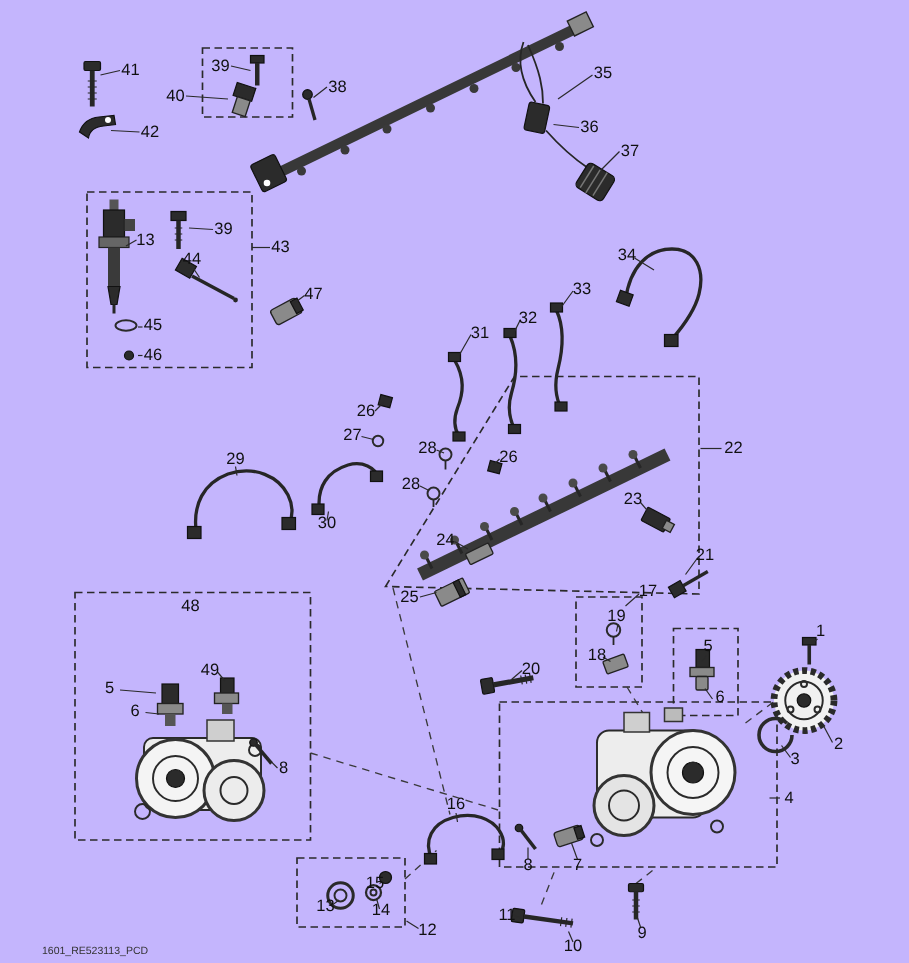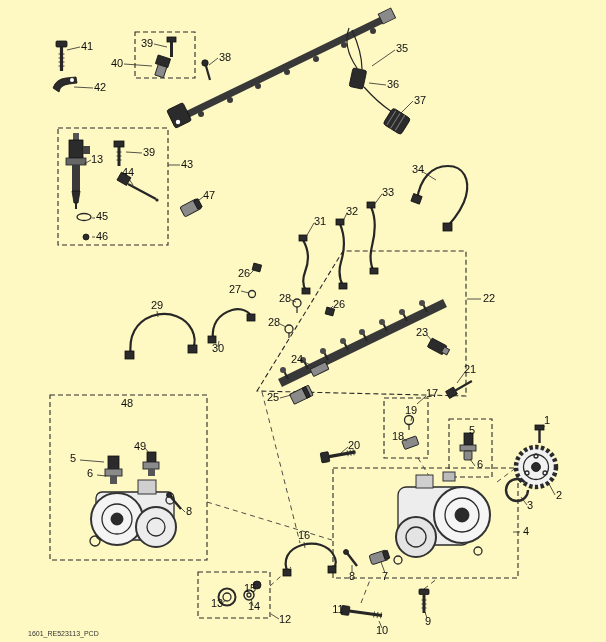--- a/index.html
+++ b/index.html
@@ -1,17 +1,17 @@
 <!DOCTYPE html>
 <html><head>
 <meta charset="utf-8">
 <style>
   html,body{margin:0;padding:0;background:#ffffff;}
   .stage{
-    position:relative;width:606px;height:642px;background:#fef9c3;overflow:hidden;
+    position:relative;width:606px;height:642px;background:#c4b5fd;overflow:hidden;
     font-family:"Liberation Sans", sans-serif;
   }
   svg{display:block;}
   .callout{font:11px "Liberation Sans", sans-serif;fill:#101010;}
   .caption{font:7px "Liberation Sans", sans-serif;fill:#333333;}
   .dashed-box{fill:none;stroke:#2a2a2a;stroke-width:1.1;stroke-dasharray:5 3;}
   .leader{stroke:#2a2a2a;stroke-width:0.8;}
   .dash-connect{stroke:#3a3a3a;stroke-width:0.9;stroke-dasharray:5 4;fill:none;}
   .tube{fill:none;stroke:#262626;stroke-width:2.2;}
   .thin{stroke:#262626;stroke-width:1.2;fill:none;}

